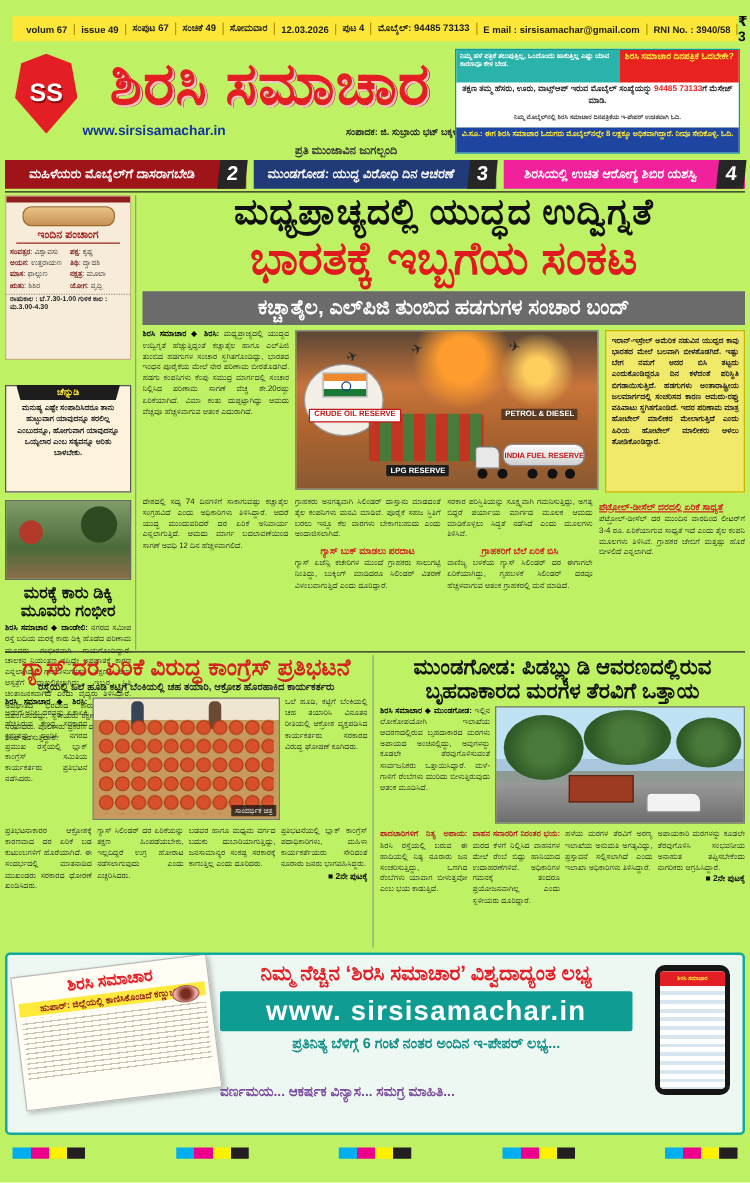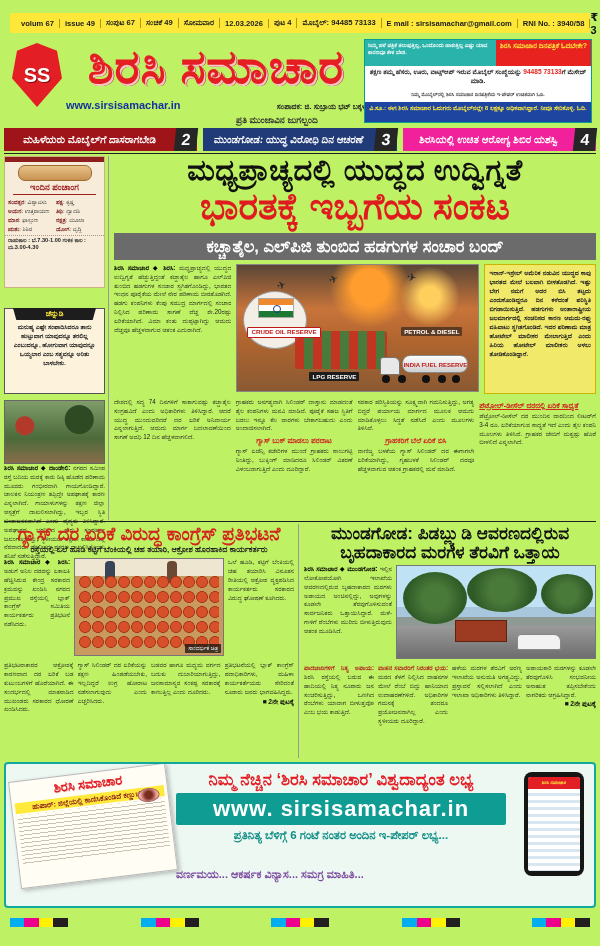--- a/index.html
+++ b/index.html
@@ -236,20 +236,21 @@
       <div class="panch-footer">ರಾಹುಕಾಲ : ಬೆ.7.30-1.00 ಗುಳಿಕ ಕಾಲ : ಮ.3.00-4.30</div>
     </div>
 
     <div class="chennudi">
       <div class="chennudi-tab">ಚೆನ್ನುಡಿ</div>
       <div class="chennudi-txt">ಮನುಷ್ಯ ಎಷ್ಟೇ ಸಂಪಾದಿಸಿದರೂ ತಾನು ಹುಟ್ಟುವಾಗ ಯಾವುದನ್ನೂ ತರಲಿಲ್ಲ ಎಂಬುದನ್ನೂ, ಹೋಗುವಾಗ ಯಾವುದನ್ನೂ ಒಯ್ಯಲಾರ ಎಂಬ ಸತ್ಯವನ್ನೂ ಅರಿತು ಬಾಳಬೇಕು.</div>
     </div>
 
     <div class="accident">
       <div class="acc-photo"></div>
+      <div class="acc-headline">ಮರಕ್ಕೆ ಕಾರು ಡಿಕ್ಕಿ ಮೂವರು ಗಂಭೀರ</div>
       <div class="bodytxt" style="height:146px; overflow:hidden">
         <span class="dateline">ಶಿರಸಿ ಸಮಾಚಾರ ◆ ದಾಂಡೇಲಿ:</span><span> ನಗರದ ಸಮೀಪ ರಸ್ತೆ ಬದಿಯ ಮರಕ್ಕೆ ಕಾರು ಡಿಕ್ಕಿ ಹೊಡೆದ ಪರಿಣಾಮ ಮೂವರು ಗಂಭೀರವಾಗಿ ಗಾಯಗೊಂಡಿದ್ದಾರೆ. ಚಾಲಕನ ನಿಯಂತ್ರಣ ತಪ್ಪಿದ್ದೇ ಅಪಘಾತಕ್ಕೆ ಕಾರಣ ಎನ್ನಲಾಗಿದೆ. ಗಾಯಾಳುಗಳನ್ನು ತಕ್ಷಣ ಜಿಲ್ಲಾ ಆಸ್ಪತ್ರೆಗೆ ದಾಖಲಿಸಲಾಗಿದ್ದು, ಇಬ್ಬರ ಸ್ಥಿತಿ ಚಿಂತಾಜನಕವಾಗಿದೆ ಎಂದು ವೈದ್ಯರು ತಿಳಿಸಿದ್ದಾರೆ. ಅಪಘಾತದ ಭರದಿಂದ ಕಾರು ಸಂಪೂರ್ಣ ಜಖಂಗೊಂಡಿದ್ದು, ಸ್ಥಳೀಯರು ರಕ್ಷಣಾ ಕಾರ್ಯದಲ್ಲಿ ನೆರವಾದರು. ಪೊಲೀಸರು ಪ್ರಕರಣ ದಾಖಲಿಸಿಕೊಂಡು ತನಿಖೆ ನಡೆಸುತ್ತಿದ್ದಾರೆ.</span>
       </div>
     </div>
   </div>
 
   <div class="lead">
     <div class="lead-h1">ಮಧ್ಯಪ್ರಾಚ್ಯದಲ್ಲಿ ಯುದ್ಧದ ಉದ್ವಿಗ್ನತೆ</div>
     <div class="lead-h2">ಭಾರತಕ್ಕೆ ಇಬ್ಬಗೆಯ ಸಂಕಟ</div>
     <div class="lead-graybar">ಕಚ್ಚಾತೈಲ, ಎಲ್‌ಪಿಜಿ ತುಂಬಿದ ಹಡಗುಗಳ ಸಂಚಾರ ಬಂದ್</div>

